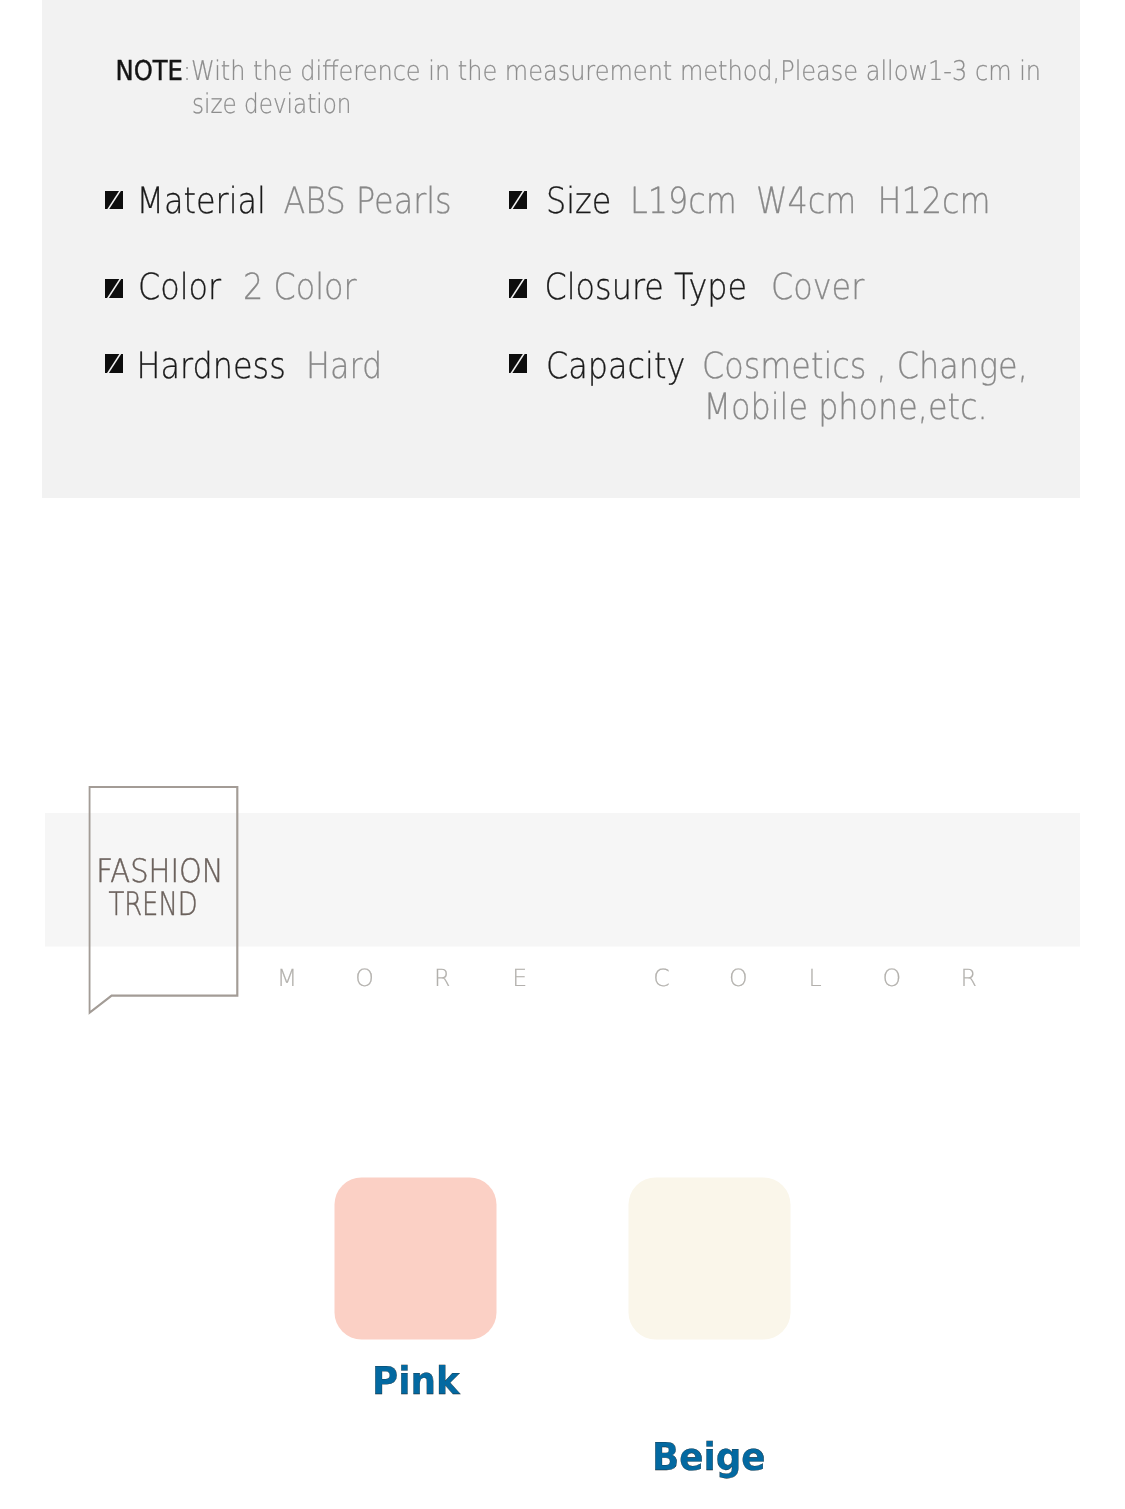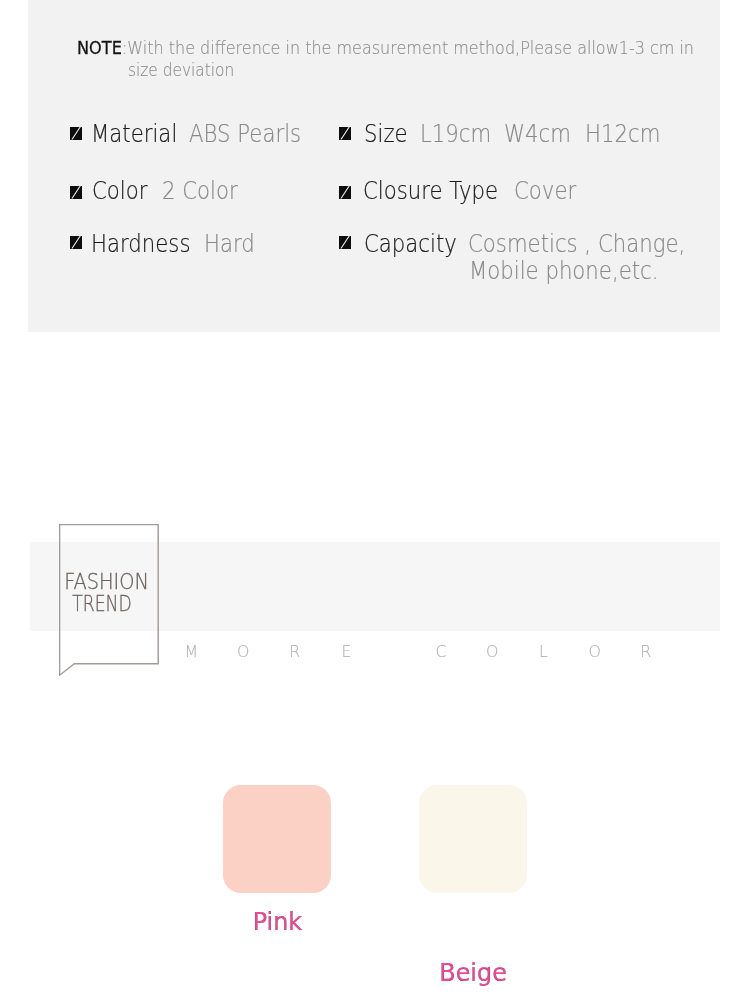--- a/index.html
+++ b/index.html
@@ -33,21 +33,21 @@
             font-size:21.5px;line-height:22.2px;color:#6b615c;font-weight:300;-webkit-text-stroke:0.3px #6b615c;}
   .tag-text div{transform:scaleX(0.9) translateZ(0);}
   .tag-text div.l2{transform:scaleX(0.80) translateZ(0);}
 
   .mc-letter{position:absolute;transform:translateZ(0);font-size:15.8px;font-weight:300;color:#b3b1ad;-webkit-text-stroke:0.12px #b3b1ad;
              line-height:15.8px;width:24px;text-align:center;}
 
   
   .swatch{position:absolute;width:108px;height:108px;border-radius:18px;}
   .swatch-label{position:absolute;width:200px;text-align:center;
-                font-size:25.5px;font-weight:400;color:#ec4899;line-height:25.5px;-webkit-text-stroke:0.2px #1f1f1f;}
+                font-size:25.5px;font-weight:700;color:#0369a1;line-height:25.5px;-webkit-text-stroke:0.2px #1f1f1f;}
   .swatch-label span{display:inline-block;transform:scaleX(0.935) translateZ(0);}
 </style>
 </head>
 <body>
 
 <div class="page">
 
   <div class="spec-panel" style="background: rgb(242, 242, 242);"></div>
 
   <div class="note"><span class="note-kw">NOTE</span><span class="note-colon">:</span><span>With the difference in the measurement method,Please allow1-3 cm in</span></div>

